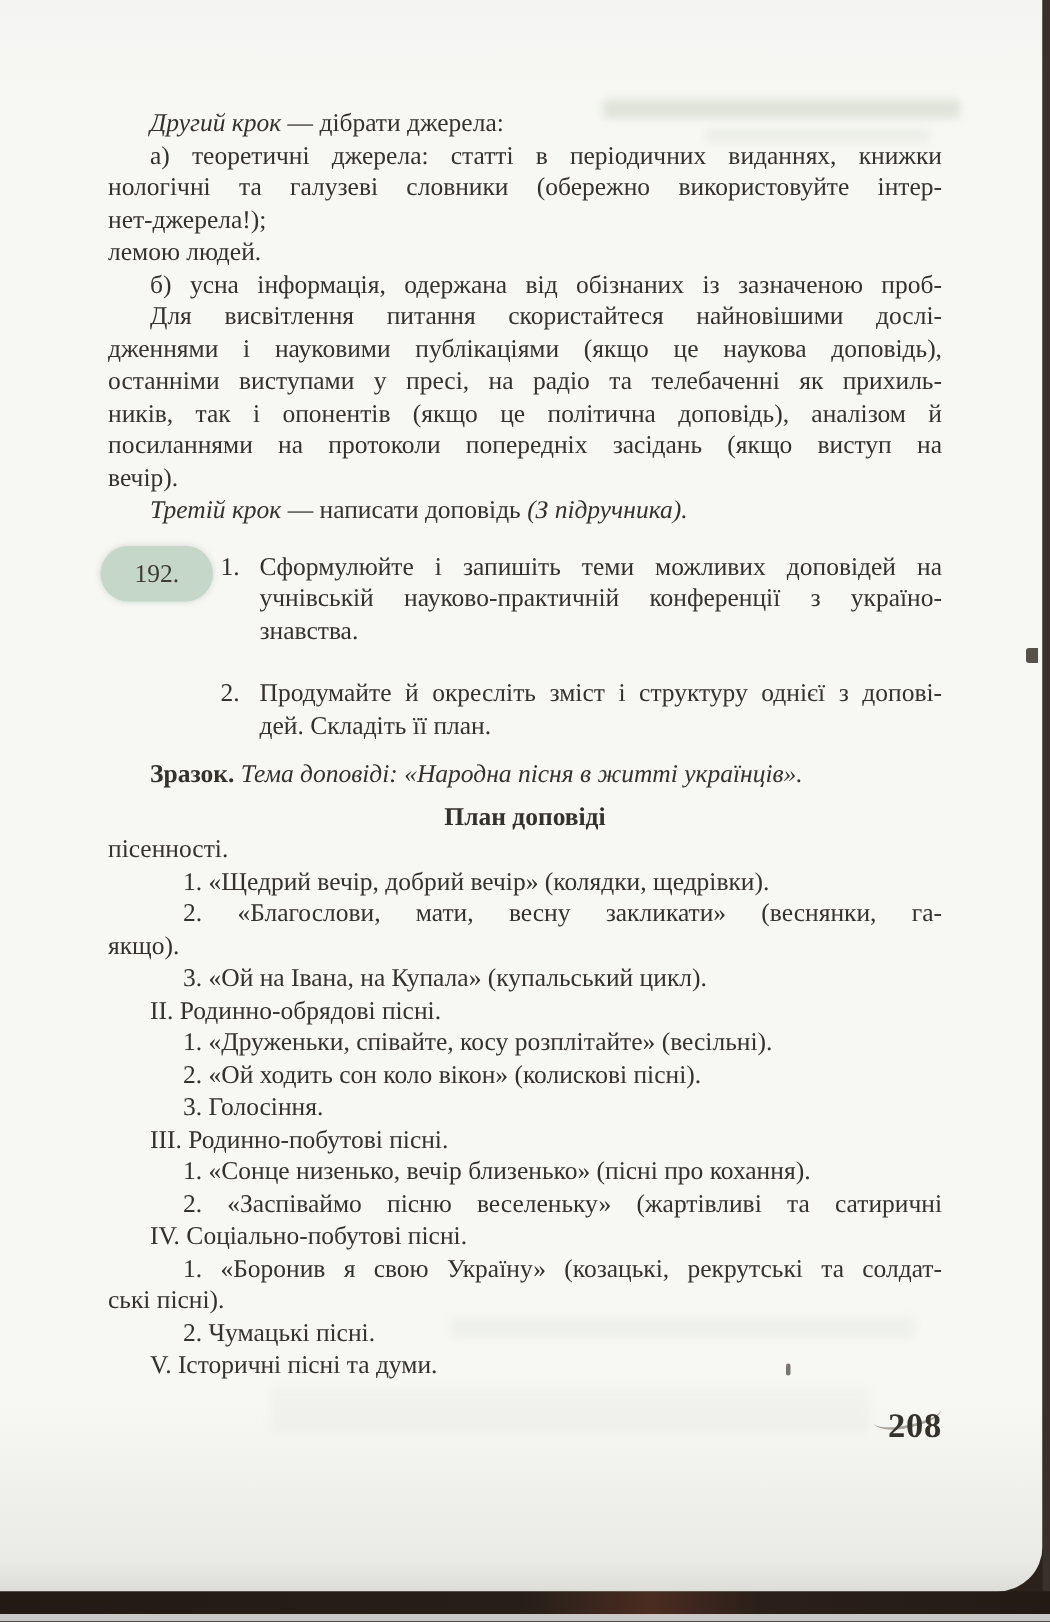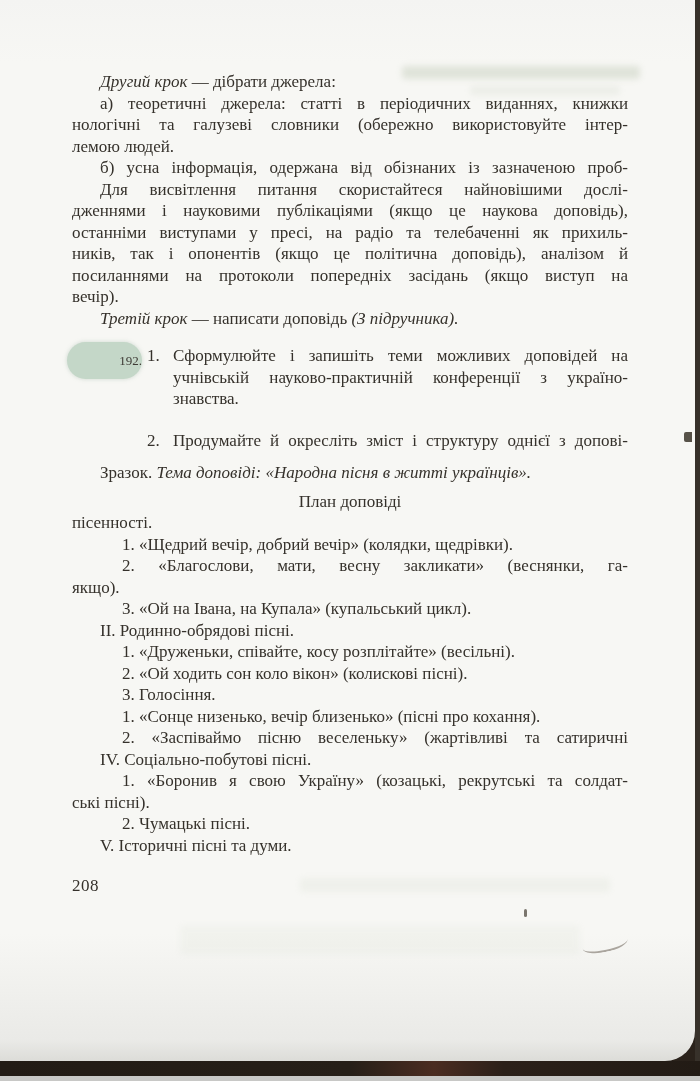--- a/index.html
+++ b/index.html
@@ -19,39 +19,39 @@
     background:linear-gradient(90deg,#221b15 0%,#261f18 50%,#4b2c21 62%,#2b2019 72%,#221b15 100%);}
   .under-strip{position:absolute;left:0;top:1076px;width:700px;height:5px;background:#c8c8c6;}
   .edge-right{position:absolute;right:0;top:0;width:5px;height:1061px;background:#37312a;}
 
   .content{position:relative;padding:71px 67px 0 72px;font-size:17px;line-height:21.5px;}
   .line{min-height:21.5px;}
   .ind1{padding-left:28px;}
   .ind2{padding-left:50px;}
   .just{text-align:justify;text-align-last:justify;}
   .center{text-align:center;}
-  .b, span.b{font-weight:normal;}
+  .b, span.b{font-weight:bold;}
   .i, span.i{font-style:italic;}
 
   .exercise{position:relative;margin-top:16px;}
   .badge{
     position:absolute;left:-5px;top:-3px;width:75px;height:37px;
     background:var(--badge-bg,#c4d7c8);border-radius:19px;
-    text-align:right;line-height:37px;font-size:13px;color:#3e3b35;
+    text-align:center;line-height:37px;font-size:17px;color:#3e3b35;
     box-shadow:0 0 4px rgba(130,160,140,.35);
   }
   .ex-items{margin-left:75px;}
   .ex-item{display:flex;}
   .ex-item + .ex-item{margin-top:20px;}
   .ex-marker{width:26px;flex:none;}
   .ex-text{flex:1;}
 
   .sample{margin-top:11px;}
   .plan-title{margin-top:7px;}
-  .page-number{margin-top:19px;font-weight:normal;font-size:17px;letter-spacing:.5px;}
+  .page-number{margin-top:19px;font-weight:bold;font-size:23px;letter-spacing:.5px;text-align:right;}
 
   
   .bleed{position:absolute;background:#a9b79d;filter:blur(3px);border-radius:3px;}
   .bl1{left:402px;top:66px;width:238px;height:13px;opacity:.30;}
   .bl2{left:470px;top:86px;width:150px;height:9px;opacity:.14;}
   .bl3{left:300px;top:878px;width:310px;height:14px;opacity:.10;}
   .bl4{left:180px;top:925px;width:400px;height:30px;opacity:.07;}
   .mark-curve{position:absolute;left:582px;top:936px;width:46px;height:14px;
     border-bottom:2px solid #98928a;border-radius:50%;transform:rotate(-12deg);opacity:.8;}
   .speck-a{position:absolute;left:524px;top:909px;width:3px;height:8px;background:#7a756d;border-radius:2px;}
@@ -68,20 +68,21 @@
   <div class="bleed bl4"></div>
   <div class="mark-curve"></div>
   <div class="speck-a"></div>
 
   <div class="content">
 
     <div>
         <div class="line ind1"><span class="i">Другий крок</span><span> — дібрати джерела:</span></div>
         <div class="line ind1 just"><span>а) теоретичні джерела: статті в періодичних виданнях, книжки</span></div>
         <div class="line just"><span>нологічні та галузеві словники (обережно використовуйте інтер-</span></div>
+        <div class="line"><span>нет-джерела!);</span></div>
         <div class="line"><span>лемою людей.</span></div>
         <div class="line ind1 just"><span>б) усна інформація, одержана від обізнаних із зазначеною проб-</span></div>
         <div class="line ind1 just"><span>Для висвітлення питання скористайтеся найновішими дослі-</span></div>
         <div class="line just"><span>дженнями і науковими публікаціями (якщо це наукова доповідь),</span></div>
         <div class="line just"><span>останніми виступами у пресі, на радіо та телебаченні як прихиль-</span></div>
         <div class="line just"><span>ників, так і опонентів (якщо це політична доповідь), аналізом й</span></div>
         <div class="line just"><span>посиланнями на протоколи попередніх засідань (якщо виступ на</span></div>
         <div class="line"><span>вечір).</span></div>
         <div class="line ind1"><span class="i">Третій крок</span><span> — написати доповідь </span><span class="i">(З підручника).</span></div>
       </div>
@@ -94,20 +95,21 @@
             <div class="ex-text">
               <div class="line just">Сформулюйте і запишіть теми можливих доповідей на</div>
               <div class="line just">учнівській науково-практичній конференції з україно-</div>
               <div class="line">знавства.</div>
             </div>
           </div>
           <div class="ex-item">
             <div class="ex-marker">2.</div>
             <div class="ex-text">
               <div class="line just">Продумайте й окресліть зміст і структуру однієї з допові-</div>
+              <div class="line">дей. Складіть її план.</div>
             </div>
           </div>
         </div>
     </div>
 
     <div class="sample">
         <div class="line ind1"><span class="b">Зразок.</span><span> </span><span class="i">Тема доповіді: «Народна пісня в житті українців».</span></div>
       </div>
 
     <div class="line center b plan-title">План доповіді</div>
@@ -115,20 +117,21 @@
     <div>
         <div class="line"><span>пісенності.</span></div>
         <div class="line ind2"><span>1. «Щедрий вечір, добрий вечір» (колядки, щедрівки).</span></div>
         <div class="line ind2 just"><span>2. «Благослови, мати, весну закликати» (веснянки, га-</span></div>
         <div class="line"><span>якщо).</span></div>
         <div class="line ind2"><span>3. «Ой на Івана, на Купала» (купальський цикл).</span></div>
         <div class="line ind1"><span>ІІ. Родинно-обрядові пісні.</span></div>
         <div class="line ind2"><span>1. «Друженьки, співайте, косу розплітайте» (весільні).</span></div>
         <div class="line ind2"><span>2. «Ой ходить сон коло вікон» (колискові пісні).</span></div>
         <div class="line ind2"><span>3. Голосіння.</span></div>
+        <div class="line ind1"><span>ІІІ. Родинно-побутові пісні.</span></div>
         <div class="line ind2"><span>1. «Сонце низенько, вечір близенько» (пісні про кохання).</span></div>
         <div class="line ind2 just"><span>2. «Заспіваймо пісню веселеньку» (жартівливі та сатиричні</span></div>
         <div class="line ind1"><span>IV. Соціально-побутові пісні.</span></div>
         <div class="line ind2 just"><span>1. «Боронив я свою Україну» (козацькі, рекрутські та солдат-</span></div>
         <div class="line"><span>ські пісні).</span></div>
         <div class="line ind2"><span>2. Чумацькі пісні.</span></div>
         <div class="line ind1"><span>V. Історичні пісні та думи.</span></div>
       </div>
 
     <div class="page-number">208</div>

